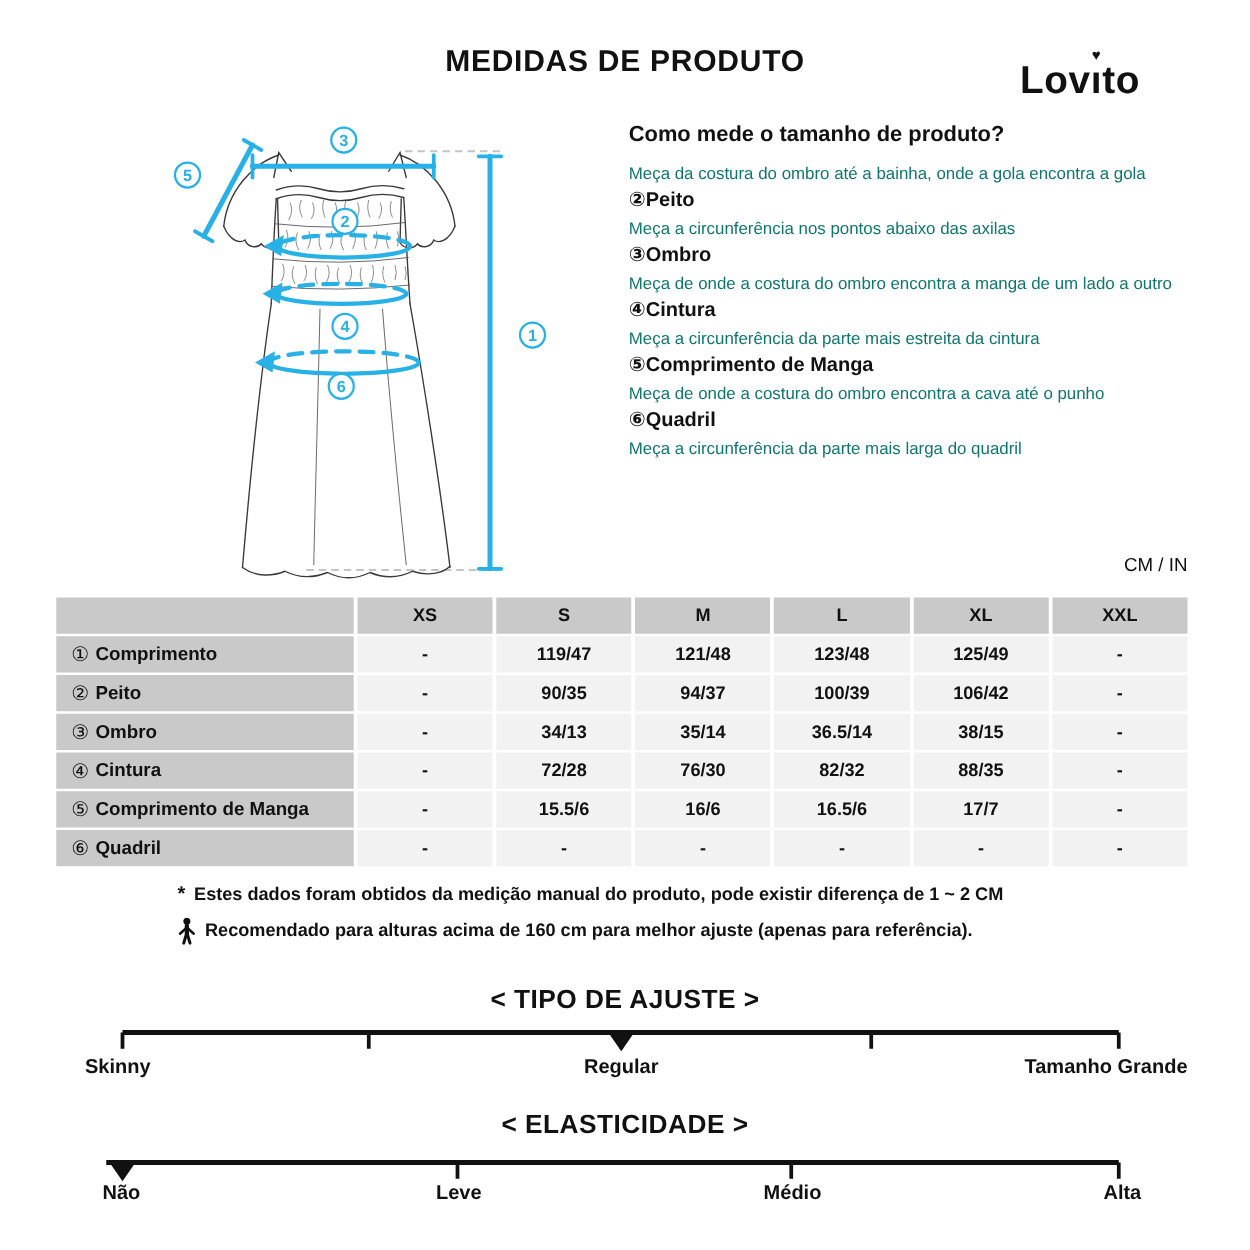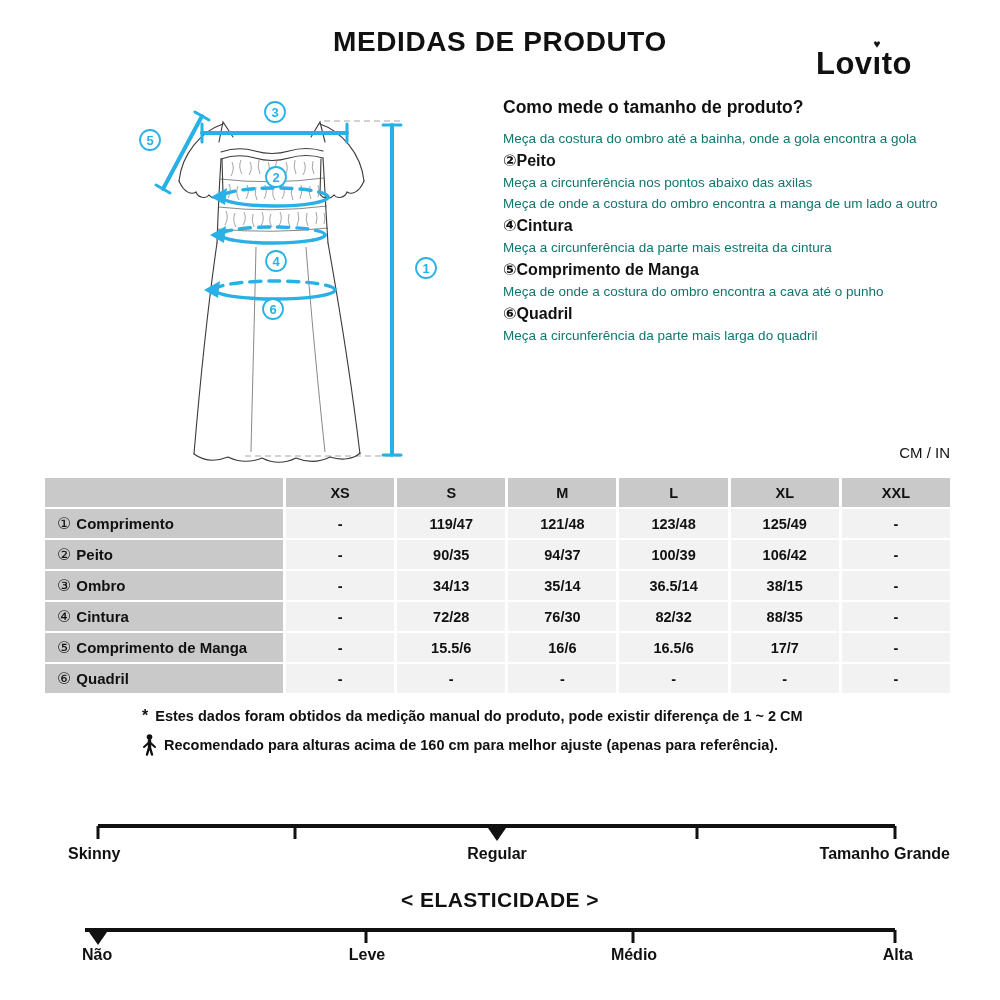--- a/index.html
+++ b/index.html
@@ -1,20 +1,20 @@
 <!DOCTYPE html>
 <html><head>
 <meta charset="utf-8">
 <style>
   html,body{margin:0;padding:0;background:#fff;}
   #canvas{position:relative;width:1000px;height:1000px;background:#ffffff;overflow:hidden;
           font-family:"Liberation Sans","DejaVu Sans",sans-serif;color:#111;}
 
-  .page-title{position:absolute;top:26px;left:0;width:100%;text-align:center;
-              font-size:28px;font-weight:bold;letter-spacing:.6px;}
+  .page-title{position:absolute;top:36px;left:0;width:100%;text-align:center;
+              font-size:24px;font-weight:bold;letter-spacing:.6px;}
   .logo{position:absolute;top:46px;right:88px;font-size:31px;font-weight:bold;letter-spacing:.5px;}
   .logo .ih{position:relative;display:inline-block;}
   .logo .heart{position:absolute;left:50%;top:-8px;transform:translateX(-50%);font-size:12px;line-height:1;}
 
   .guide{position:absolute;left:503px;top:97px;width:458px;}
   .guide-heading{font-size:17.5px;font-weight:bold;margin-bottom:10px;}
   .gname{font-size:16px;font-weight:bold;line-height:23px;}
   .gdesc{font-size:13.5px;color:#0f766e;line-height:21px;}
 
   .units{position:absolute;top:444px;right:50px;font-size:15px;font-weight:normal;}
@@ -135,20 +135,21 @@
   </svg>
 
   <div class="guide">
     <div class="guide-heading">Como mede o tamanho de produto?</div>
 
     <div class="gdesc">Meça da costura do ombro até a bainha, onde a gola encontra a gola</div>
 
     <div class="gname"><span>②</span><span>Peito</span></div>
     <div class="gdesc">Meça a circunferência nos pontos abaixo das axilas</div>
 
+    <div class="gname"><span>③</span><span>Ombro</span></div>
     <div class="gdesc">Meça de onde a costura do ombro encontra a manga de um lado a outro</div>
 
     <div class="gname"><span>④</span><span>Cintura</span></div>
     <div class="gdesc">Meça a circunferência da parte mais estreita da cintura</div>
 
     <div class="gname"><span>⑤</span><span>Comprimento de Manga</span></div>
     <div class="gdesc">Meça de onde a costura do ombro encontra a cava até o punho</div>
 
     <div class="gname"><span>⑥</span><span>Quadril</span></div>
     <div class="gdesc">Meça a circunferência da parte mais larga do quadril</div>
@@ -239,20 +240,21 @@
   <div class="note" style="top:734px">
     <svg width="15" height="22" viewBox="0 0 15 22">
       <circle cx="7.5" cy="3" r="2.8" fill="#111"></circle>
       <path d="M7.5 6.5 L7.5 13" stroke="#111" stroke-width="3.4" stroke-linecap="round"></path>
       <path d="M7.5 8 L2 13 M7.5 8 L13 13" stroke="#111" stroke-width="2" stroke-linecap="round"></path>
       <path d="M7.5 12 L5 20.5 M7.5 12 L10 20.5" stroke="#111" stroke-width="2.4" stroke-linecap="round"></path>
     </svg>
     <span>Recomendado para alturas acima de 160 cm para melhor ajuste (apenas para referência).</span>
   </div>
 
+  <div class="sc-title" style="top:788px">&lt; TIPO DE AJUSTE &gt;</div>
   <div class="track" style="top:824px;left:98px;width:797px">
     <div class="tick" style="left:0%"></div>
     <div class="tick" style="left:24.7%"></div>
     <div class="tick" style="left:50%"></div>
     <div class="tick" style="left:75.2%"></div>
     <div class="tick" style="left:100%"></div>
     <div class="tri" style="left:50%"></div>
   </div>
   <span class="slabel" style="top:845px;left:68px">Skinny</span>
   <span class="slabel" style="top:845px;left:497px;transform:translateX(-50%)">Regular</span>

